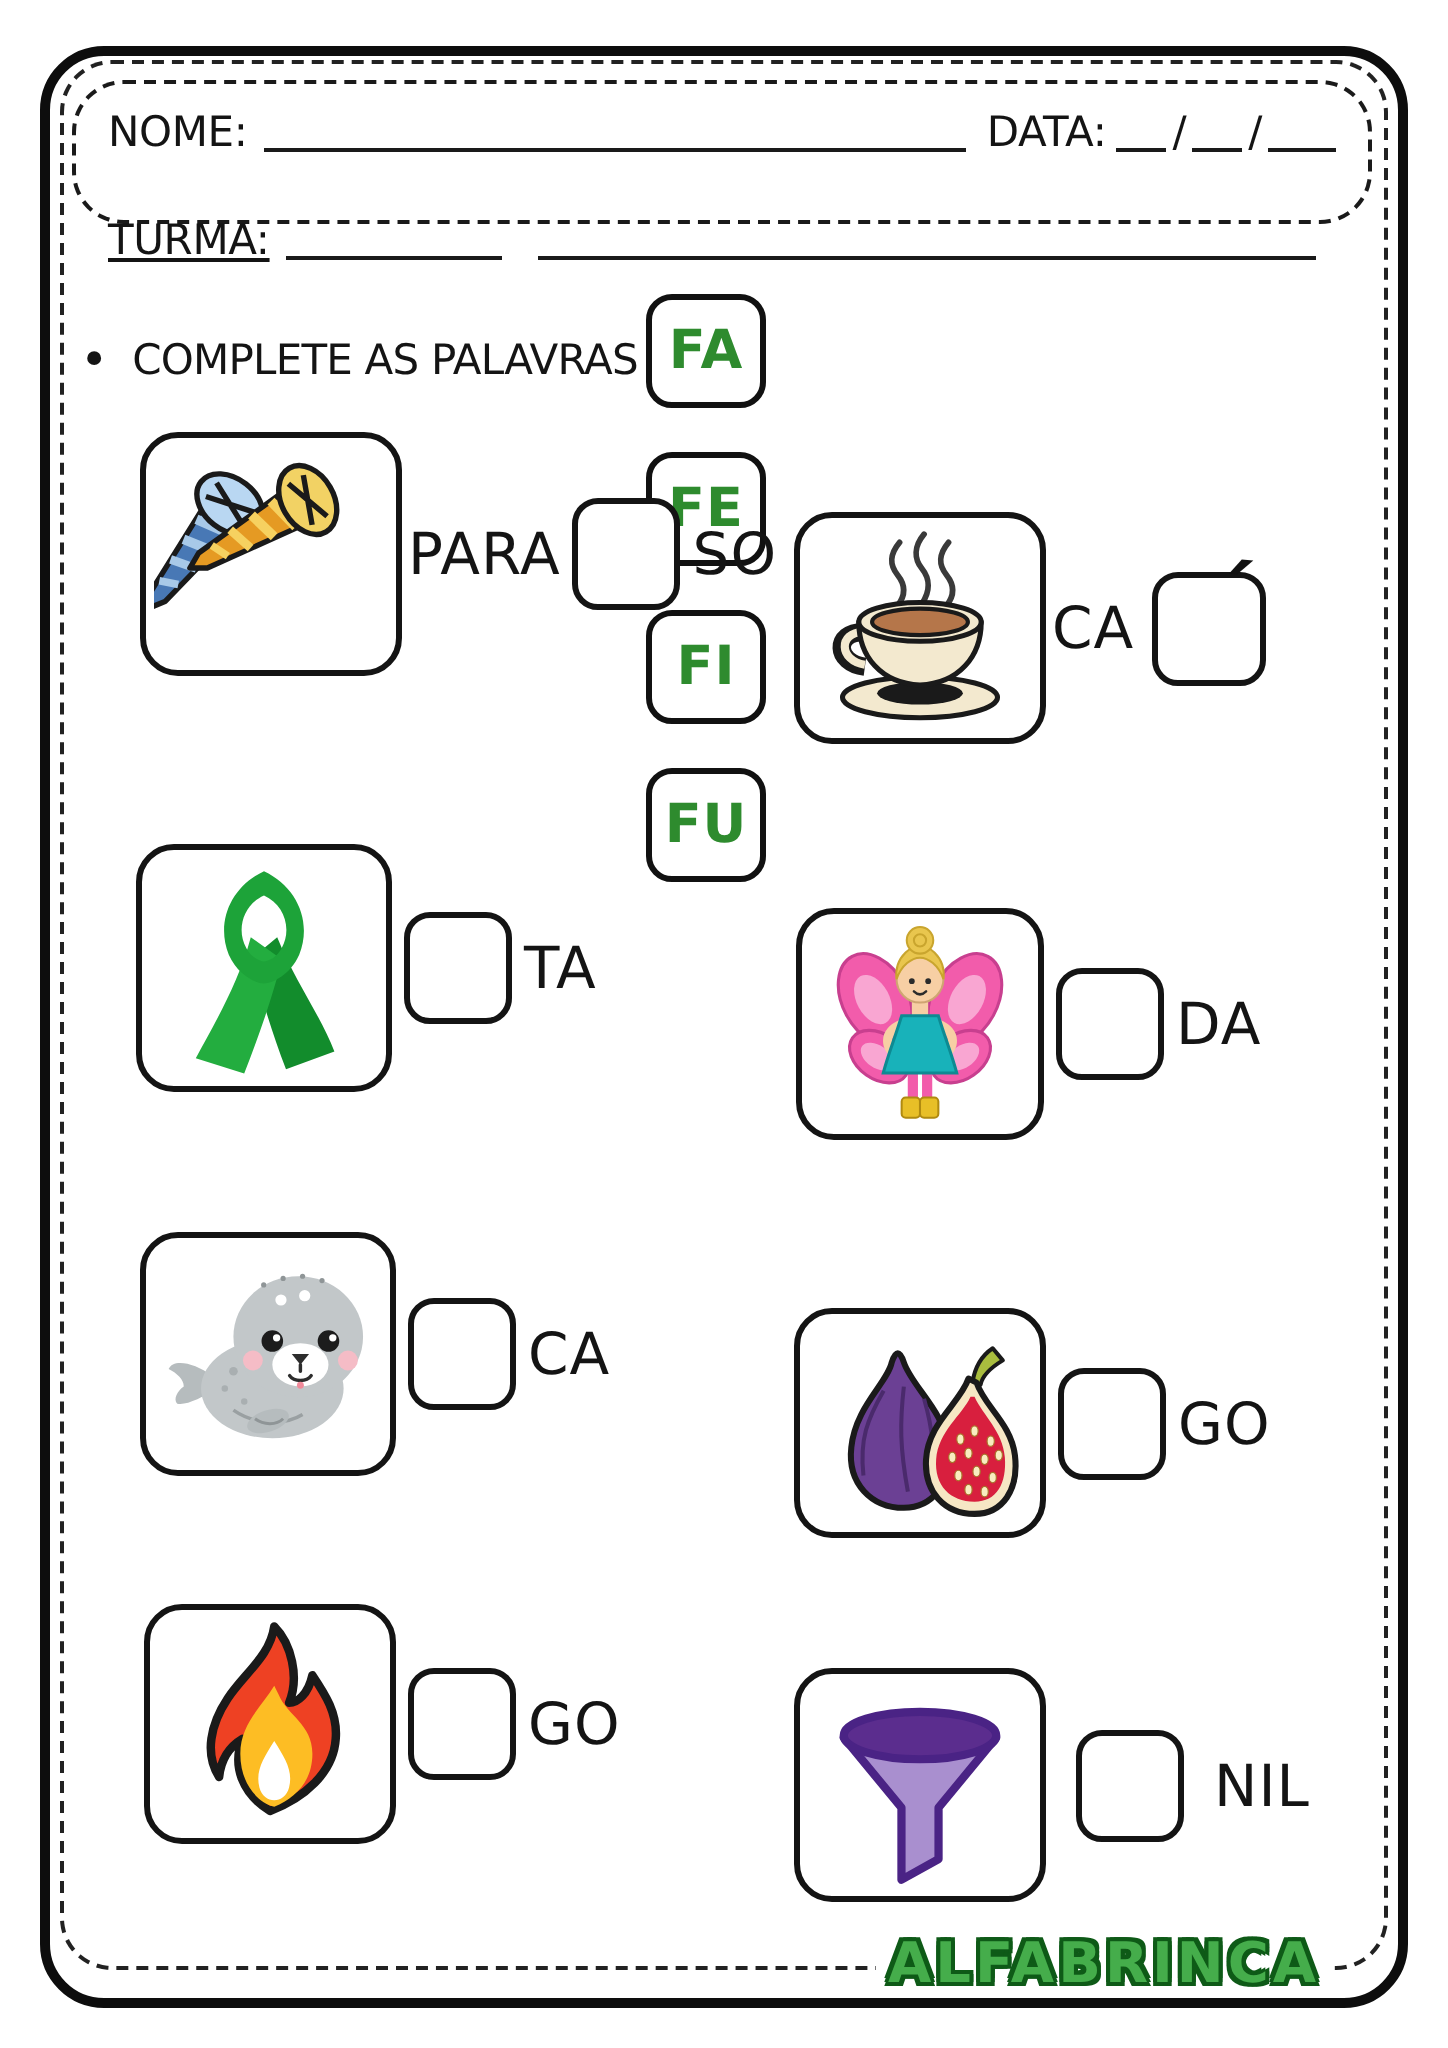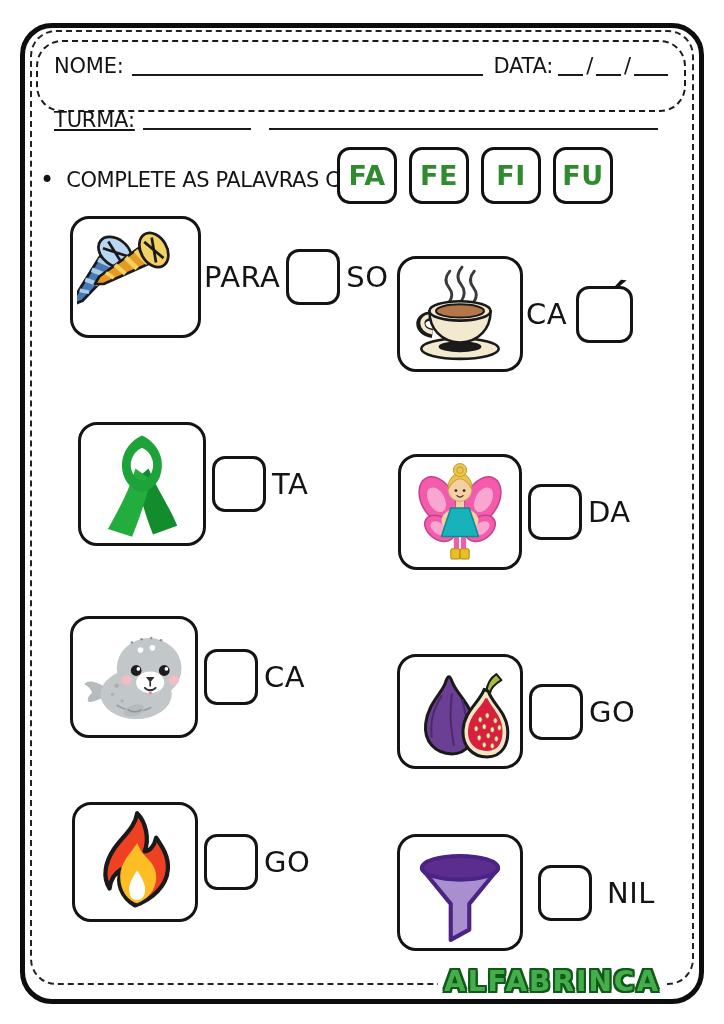--- a/index.html
+++ b/index.html
@@ -20,21 +20,21 @@
   .grow{flex:1;margin:0 10px 2px 8px;}
   .short{width:108px;margin:0 10px 2px 8px;}
   .dline{width:25px;margin:0 3px 2px 5px;}
   .dline2{width:25px;margin:0 3px 2px 3px;}
   .dline3{width:34px;margin:0 0 2px 3px;}
   .slash{margin-bottom:0px;}
   
   .instruction{position:absolute;left:40px;top:168px;display:flex;align-items:center;}
   .bullet{font-size:24px;margin-right:12px;line-height:1;}
   .instr-text{font-size:21px;letter-spacing:-0.4px;}
-  .syllable-row{position:absolute;left:337px;top:147px;display:flex;gap:12px;}
+  .syllable-row{position:absolute;left:323px;top:147px;display:flex;gap:22px;flex-direction:column;}
   .chip{width:60px;height:57px;border:3px solid #111;border-radius:13px;background:#fff;
         display:flex;align-items:center;justify-content:center;box-sizing:border-box;}
   .chip span{font-size:27px;font-weight:bold;color:var(--syllable-green,#2e8b2e);letter-spacing:0.5px;}
   
   .item{position:absolute;display:flex;align-items:center;gap:3px;}
   .imgbox{width:126px;height:118px;border:3px solid #141414;border-radius:19px;background:#fff;
           box-sizing:border-box;padding:4px;flex:0 0 auto;display:flex;align-items:center;justify-content:center;}
   .imgbox svg{width:100%;height:100%;}
   .part{font-size:29px;letter-spacing:0.5px;white-space:nowrap;}
   .answer-box{position:relative;width:54px;height:56px;border:3px solid #141414;border-radius:13px;
@@ -114,21 +114,21 @@
           <ellipse cx="0" cy="0" rx="17" ry="12" fill="#f2d264" stroke="#1a1a1a" stroke-width="2.5"></ellipse>
           <path d="M-11,-4 L11,4 M-11,4 L11,-4" stroke="#1a1a1a" stroke-width="2.5"></path>
         </g>
       </svg>
     </div>
     <span class="part">PARA</span>
     <div class="answer-box"></div>
     <span class="part">SO</span>
   </div>
 
-  <div class="item" style="left:78px;top:422px;">
+  <div class="item" style="left:68px;top:422px;">
     <div class="imgbox" style="width:128px;height:124px;">
       <svg viewBox="0 0 100 100">
         <path d="M56,36 C64,56 76,72 82,88 L60,96 C53,78 48,60 44,46 Z" fill="#128c2c"></path>
         <path d="M44,36 C38,58 27,76 19,91 L41,98 C48,80 55,60 58,46 Z" fill="#23ad3f"></path>
         <path d="M50,6 C35,13 28,29 34,44 C38,53 46,57 50,57 C54,57 62,53 66,44 C72,29 65,13 50,6 Z
                  M50,17 C59,21 63,32 58,41 C56,45 52,47 50,47 C48,47 44,45 42,41 C37,32 41,21 50,17 Z" fill="#1da339" fill-rule="evenodd"></path>
       </svg>
     </div>
     <div class="answer-box"></div>
     <span class="part">TA</span>

